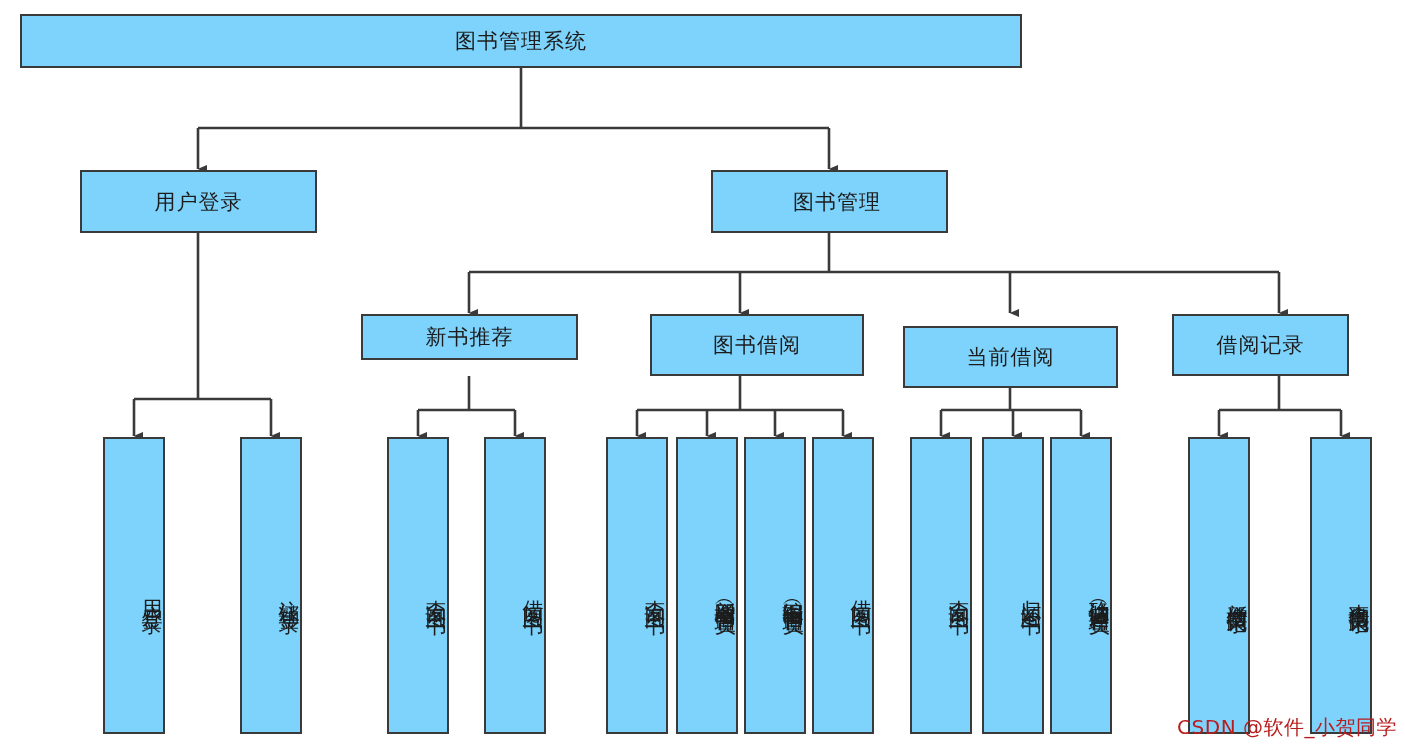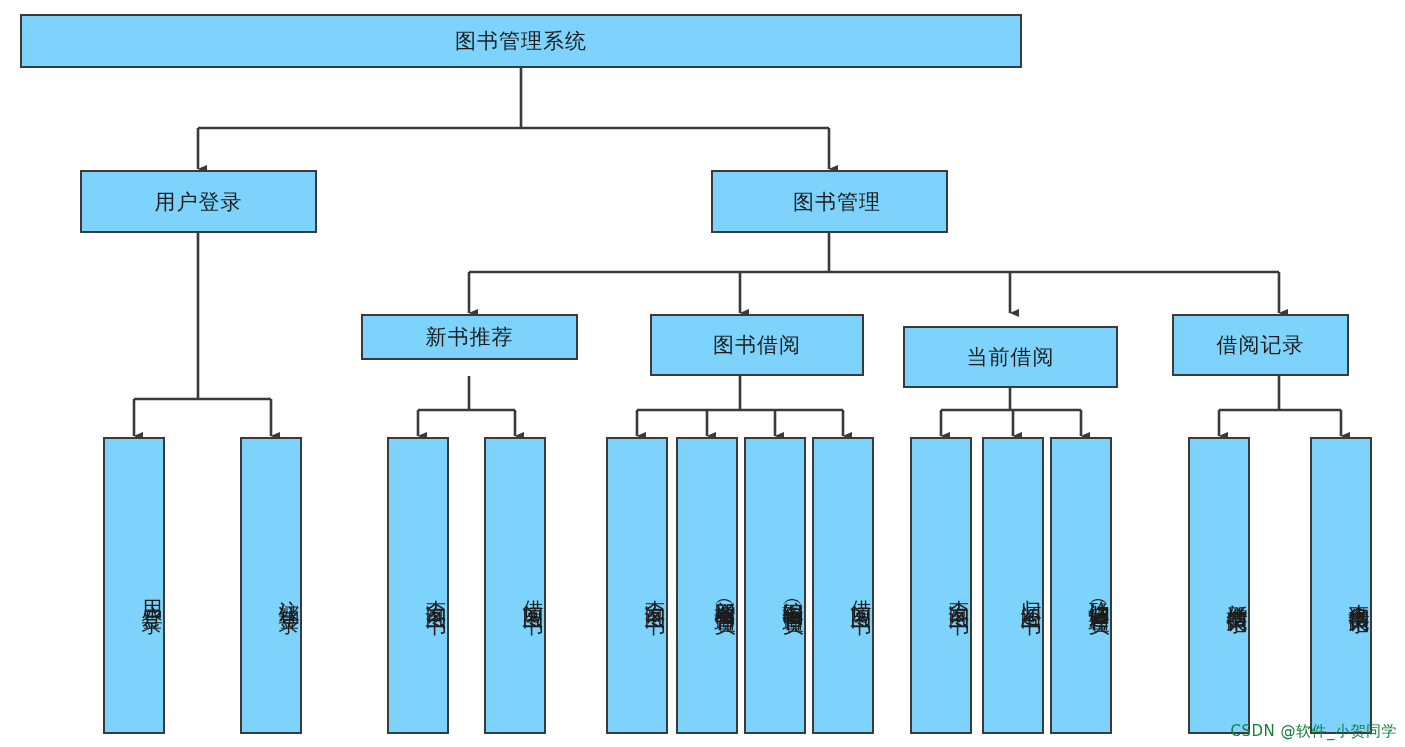--- a/index.html
+++ b/index.html
@@ -8,21 +8,21 @@
   #stage{position:relative;width:1405px;height:747px;background:#fff;}
   svg#wires{position:absolute;left:0;top:0;width:1405px;height:747px;}
   .node{position:absolute;box-sizing:border-box;background:#7dd3fc;
         border:2.5px solid #3a3a3a;display:flex;align-items:center;
         justify-content:center;color:#1c1c1c;}
   .node.h{font-size:21px;letter-spacing:1px;}
   .node.v{writing-mode:vertical-rl;text-orientation:upright;
           font-size:21px;letter-spacing:5px;padding-top:14px;
           align-items:flex-start;justify-content:center;line-height:1.05;}
   .node.v.tight{letter-spacing:2px;}
-  .wm{position:absolute;right:8px;bottom:6px;font-size:15px;color:#15803d;
+  .wm{position:absolute;right:8px;bottom:6px;font-size:20px;color:#b91c1c;
       letter-spacing:.5px;white-space:nowrap;}
 </style>
 </head>
 <body>
 
 <div id="stage">
   <svg id="wires" viewBox="0 0 1405 747" xmlns="http://www.w3.org/2000/svg">
     <defs>
       <marker id="arw" markerWidth="9" markerHeight="10" refX="4.5" refY="9.2" orient="auto" markerUnits="userSpaceOnUse">
         <path d="M0.4 0 L8.6 0 L4.5 9.6 Z" fill="#3a3a3a"></path>

